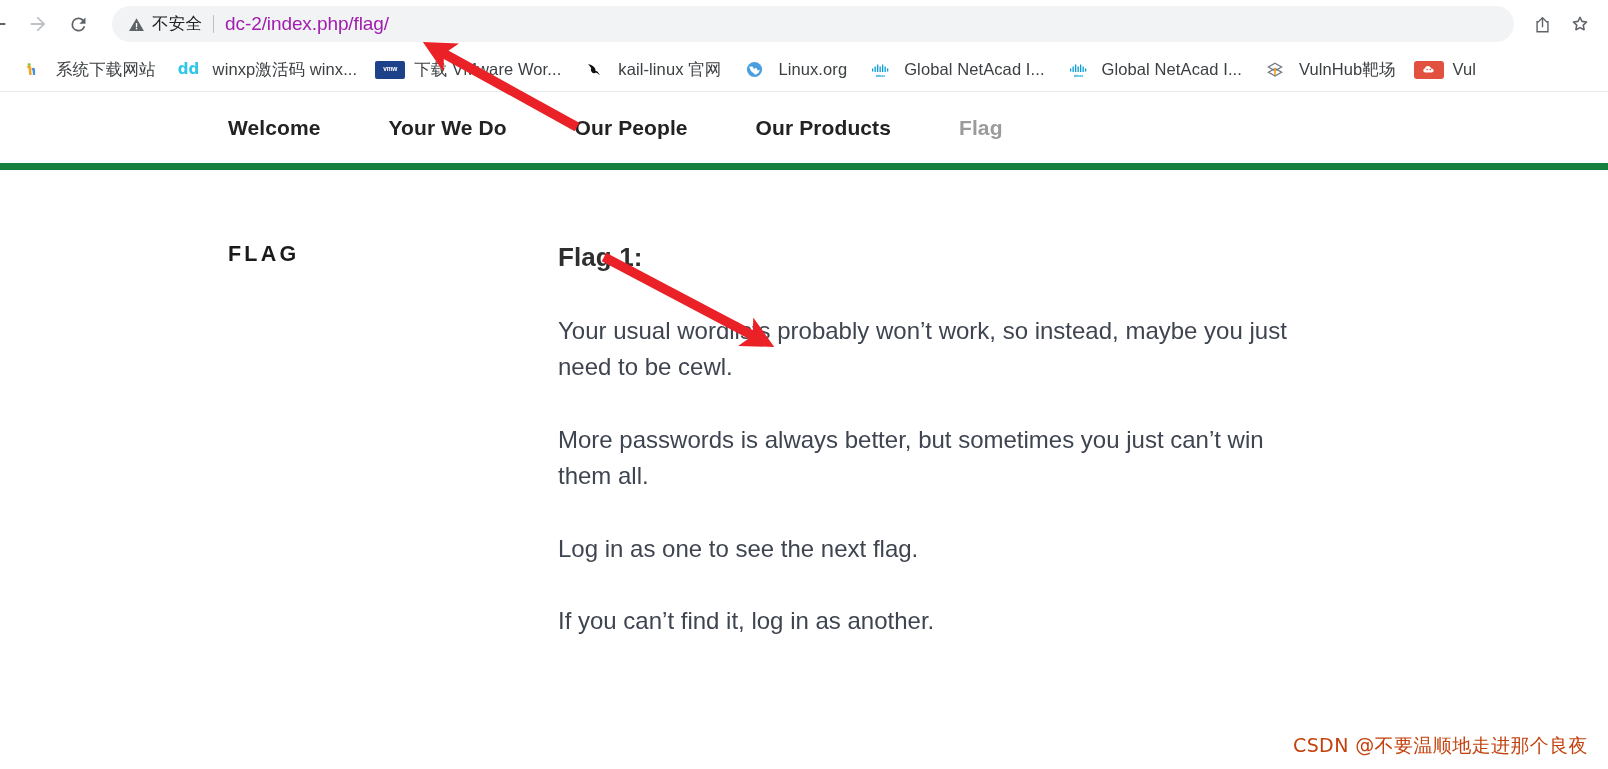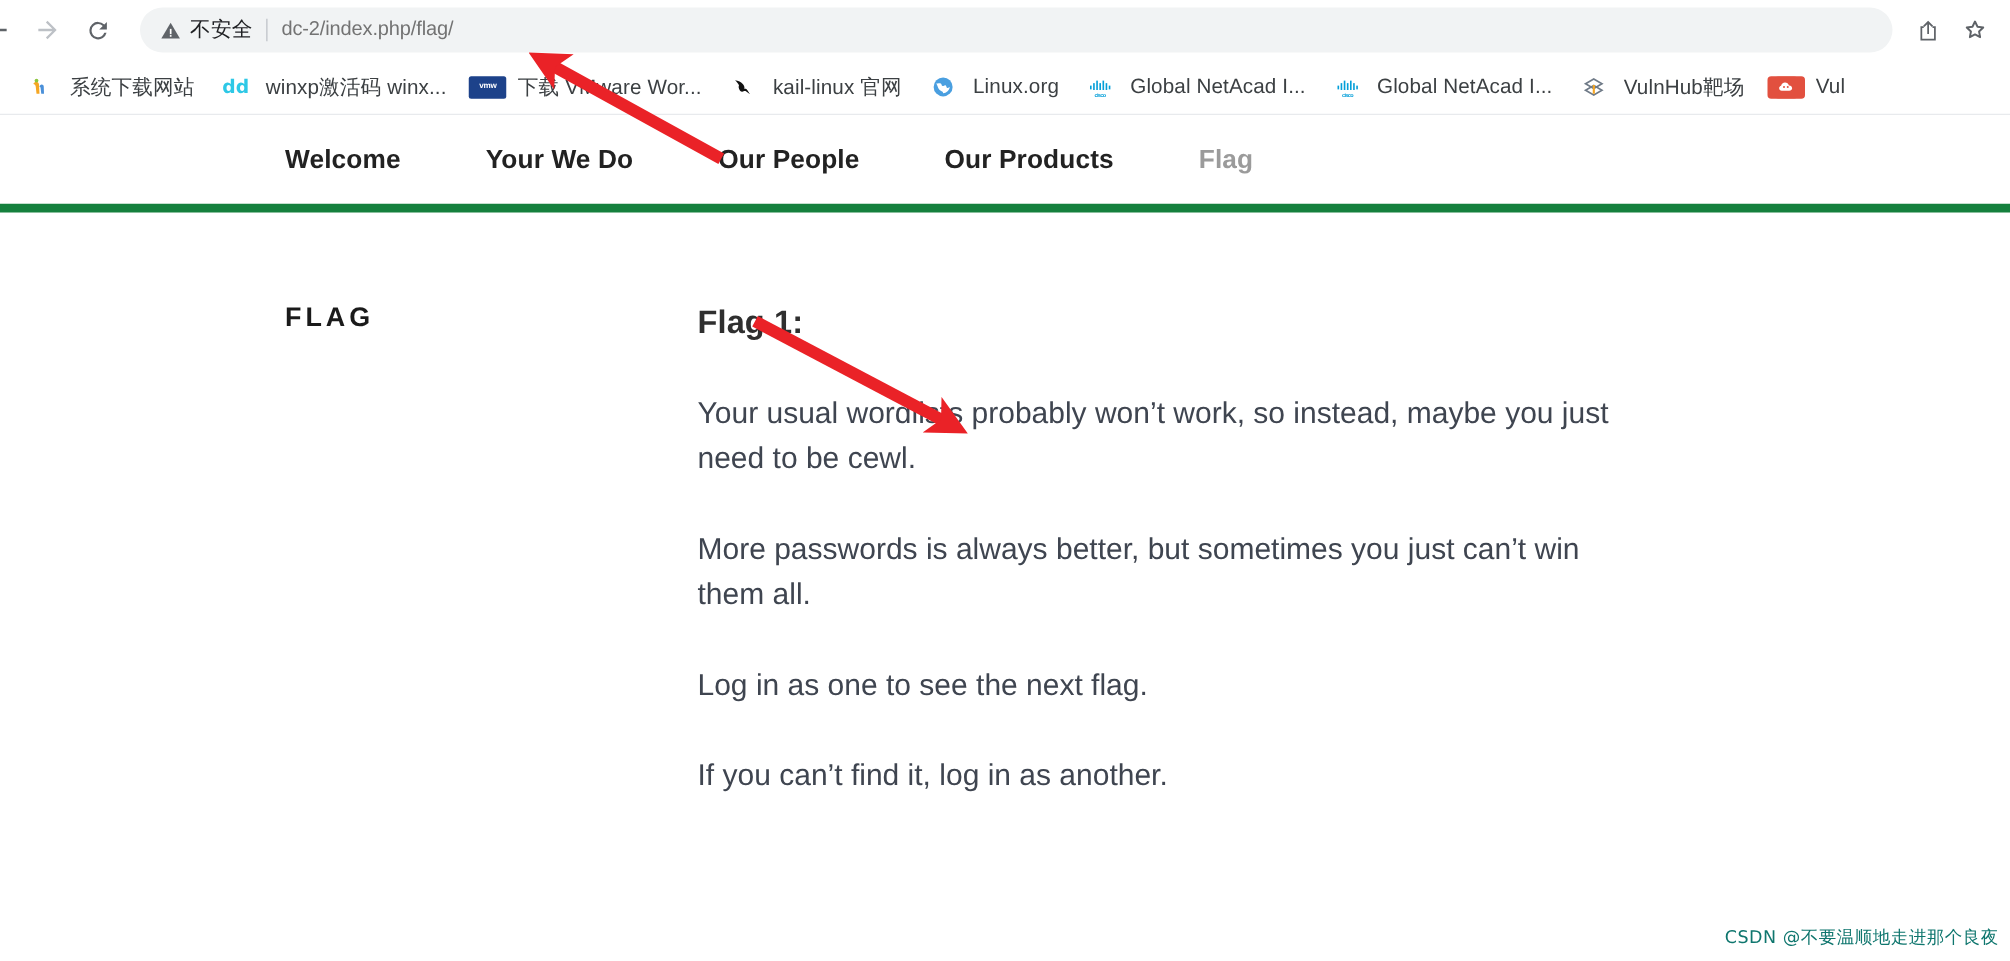--- a/index.html
+++ b/index.html
@@ -69,22 +69,22 @@
     font-family: Liberation Serif, serif;
   }
   .omnibox-sep {
     width: 1px;
     height: 18px;
     background: #bdc1c6;
     margin: 0 11px;
     flex: 0 0 auto;
   }
   .omnibox-url {
-    font-size: 16px;
-    color: #737373;
+    font-size: 19px;
+    color: #a21caf;
     white-space: nowrap;
     overflow: hidden;
     text-overflow: ellipsis;
     letter-spacing: -0.1px;
   }
 
   .toolbar-right {
     display: flex;
     align-items: center;
     gap: 2px;
@@ -221,24 +221,24 @@
     top: 0;
     width: 1608px;
     height: 769px;
     pointer-events: none;
     z-index: 50;
   }
 
   
   .watermark {
     position: absolute;
-    right: 9px;
+    right: 20px;
     bottom: 10px;
-    font-size: 14px;
-    color: #0f766e;
+    font-size: 19px;
+    color: #c2410c;
     letter-spacing: 0.4px;
     z-index: 60;
     font-family: "DejaVu Sans", sans-serif;
   }
 </style>
 </head>
 <body>
 
 <div class="browser-toolbar">
   <div class="nav-btns">

